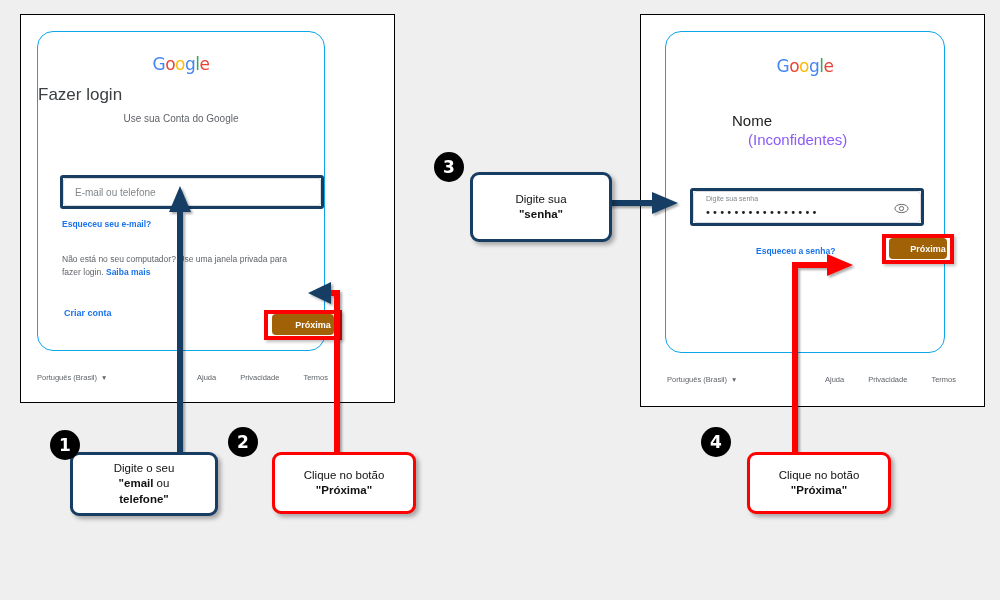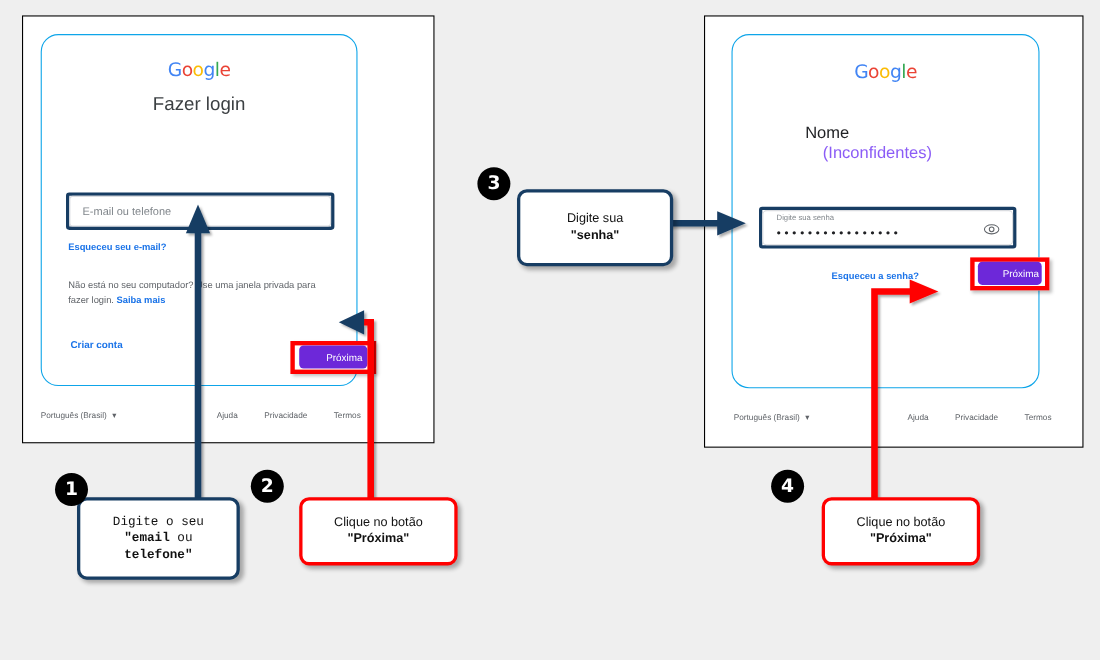--- a/index.html
+++ b/index.html
@@ -41,42 +41,41 @@
     font-weight:500;
     line-height:1;
     user-select:none;
   }
   .gl-b{color:#4285f4;}
   .gl-r{color:#ea4335;}
   .gl-y{color:#fbbc05;}
   .gl-g{color:#34a853;}
 
   .gtitle{
-    text-align:center;
     font-size:17px;
     color:#3c4043;
     font-weight:400;
     margin-top:12px;
   }
   .gsub{
     text-align:center;
     font-size:10px;
     color:#5f6368;
     margin-top:8px;
   }
 
   
   .input-wrap{
     position:absolute;
     box-sizing:border-box;
     border:3px solid #173d63;
     border-radius:3px;
     background:#fff;
   }
-  #email-highlight{left:22px;top:143px;width:244px;height:34px;}
+  #email-highlight{left:22px;top:143px;width:264px;height:34px;}
   .input-inner{
     width:100%;height:100%;
     box-sizing:border-box;
     border:1px solid #dadce0;
     border-radius:3px;
     display:flex;align-items:center;
     padding-left:11px;
     font-size:10px;
     color:#80868b;
     background:#fff;
@@ -105,25 +104,25 @@
   .btn-highlight{
     position:absolute;
     border:4px solid #ff0000;
     box-sizing:border-box;
     background:#fff;
     box-shadow:2px 2px 3px rgba(0,0,0,.25);
   }
   #btn-hl-left{left:226px;top:278px;width:78px;height:30px;}
   .gbtn{
     position:absolute;
-    background:#6d28d9;
+    background:#a16207;
     color:#fff;
     border-radius:4px;
     font-size:9px;
-    font-weight:normal;
+    font-weight:bold;
     display:flex;align-items:center;justify-content:center;
     box-sizing:border-box;
     border:none;
     cursor:pointer;
     padding-left:20px;
   }
   #btn-left{left:234px;top:282px;width:62px;height:21px;}
 
   
   .gfooter{
@@ -222,21 +221,21 @@
     border-radius:50%;
     background:#000;
     color:#fff;
     font-size:17px;
     font-weight:bold;
     display:flex;align-items:center;justify-content:center;
     z-index:8;
     font-family:"DejaVu Sans",sans-serif;
   }
 
-  #callout-1{left:70px;top:452px;width:148px;height:75px;font-family:Liberation Mono, monospace;}
+  #callout-1{left:70px;top:452px;width:148px;height:64px;}
   #badge-1{left:50px;top:430px;}
   #callout-2{left:248px;top:452px;width:144px;height:62px;}
   #badge-2{left:228px;top:427px;}
   #callout-3{left:458px;top:172px;width:142px;height:70px;margin-left:12px;}
   #badge-3{left:434px;top:152px;}
   #callout-4{left:723px;top:452px;width:144px;height:62px;}
   #badge-4{left:701px;top:427px;}
 
   svg.connectors{
     position:absolute;left:0;top:0;
@@ -252,20 +251,21 @@
 
   <div class="panel" id="panel-left">
 
     <div class="gcard" id="card-left">
 
       <div class="glogo" style="margin-top:24px;">
         <span class="gl-b">G</span><span class="gl-r">o</span><span class="gl-y">o</span><span class="gl-b">g</span><span class="gl-g">l</span><span class="gl-r">e</span>
       </div>
 
       <div class="gtitle">Fazer login</div>
+      <div class="gsub">Use sua Conta do Google</div>
 
       <div class="input-wrap" id="email-highlight">
         <div class="input-inner">
           <span>E-mail ou telefone</span>
         </div>
       </div>
 
       <a class="blue-link" id="forgot-email">Esqueceu seu e-mail?</a>
 
       <div class="note">

